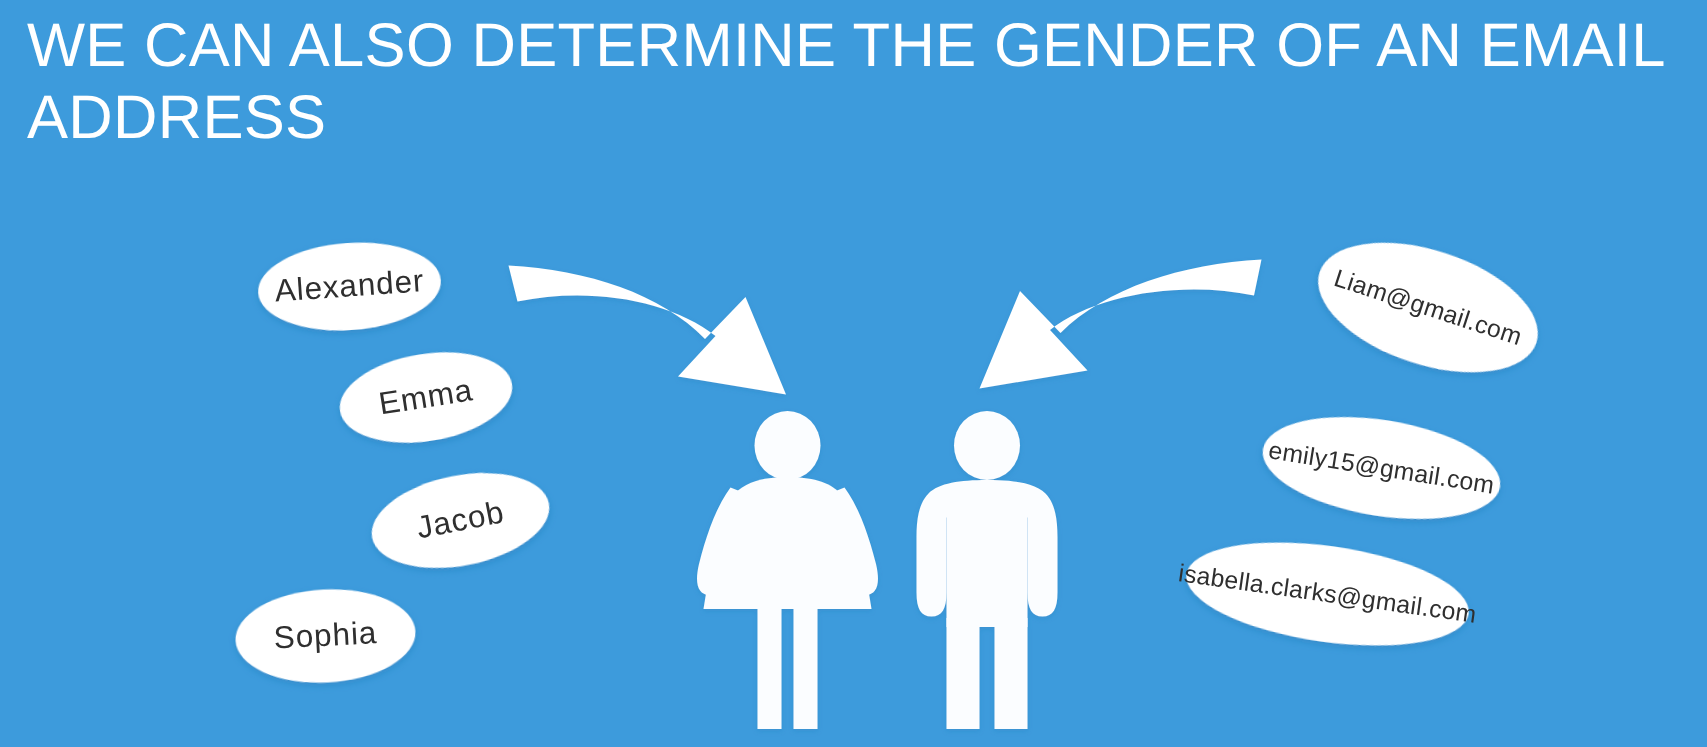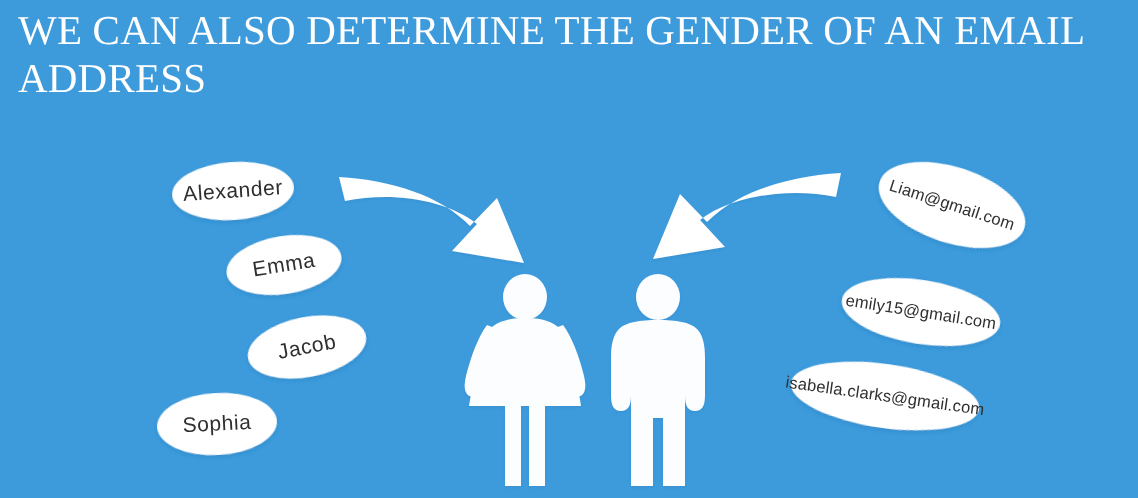--- a/index.html
+++ b/index.html
@@ -21,21 +21,21 @@
     overflow: hidden;
   }
 
   
   #title {
     position: absolute;
     left: 18px;
     top: 6px;
     width: 1110px;
     color: #ffffff;
-    font-family: Liberation Serif, serif;
+    font-family: Liberation Sans, sans-serif;
     font-size: 41px;
     font-weight: 400;
     line-height: 48px;
     letter-spacing: 0.2px;
     white-space: pre-wrap;
     text-rendering: geometricPrecision;
   }
 
   
   #scene {

